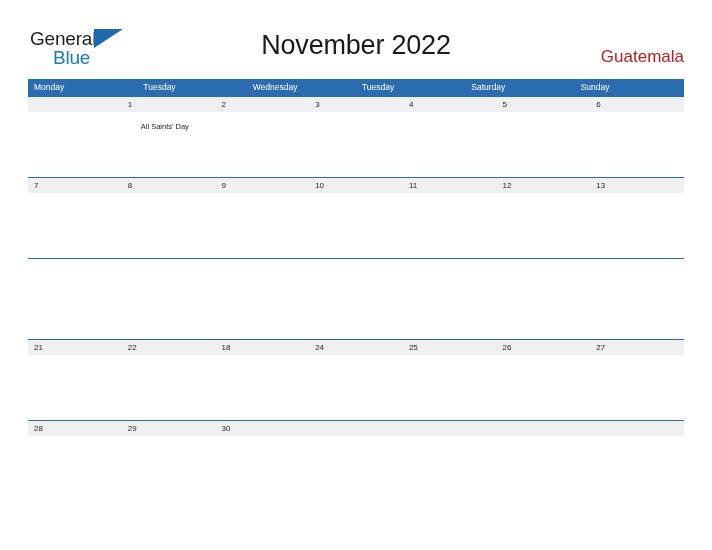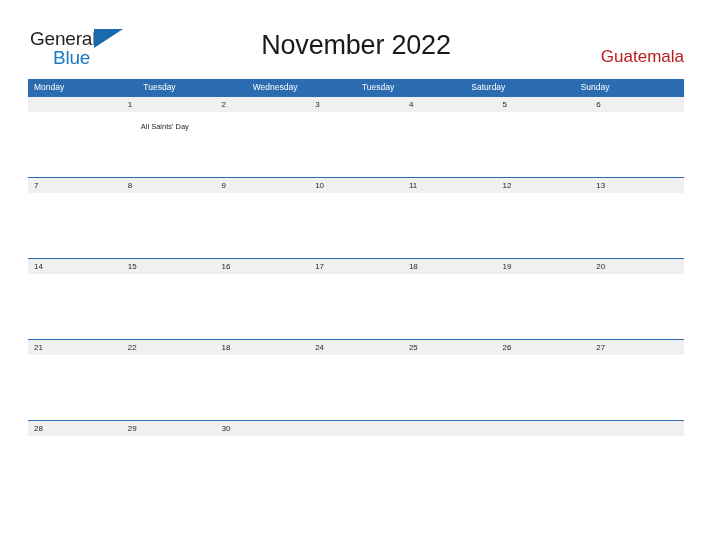--- a/index.html
+++ b/index.html
@@ -211,29 +211,20 @@
       <div class="event-cell"><span class="event-text"></span></div>
       <div class="event-cell"><span class="event-text"></span></div>
       <div class="event-cell"><span class="event-text"></span></div>
       <div class="event-cell"><span class="event-text"></span></div>
       <div class="event-cell"><span class="event-text"></span></div>
       <div class="event-cell"><span class="event-text"></span></div>
     </div>
   </div>
 
   <div class="week-row">
-    <div class="date-band">
-      <div class="day-cell">14</div>
-      <div class="day-cell">15</div>
-      <div class="day-cell">16</div>
-      <div class="day-cell">17</div>
-      <div class="day-cell">18</div>
-      <div class="day-cell">19</div>
-      <div class="day-cell">20</div>
-    </div>
     <div class="events-band">
       <div class="event-cell"><span class="event-text"></span></div>
       <div class="event-cell"><span class="event-text"></span></div>
       <div class="event-cell"><span class="event-text"></span></div>
       <div class="event-cell"><span class="event-text"></span></div>
       <div class="event-cell"><span class="event-text"></span></div>
       <div class="event-cell"><span class="event-text"></span></div>
       <div class="event-cell"><span class="event-text"></span></div>
     </div>
   </div>

